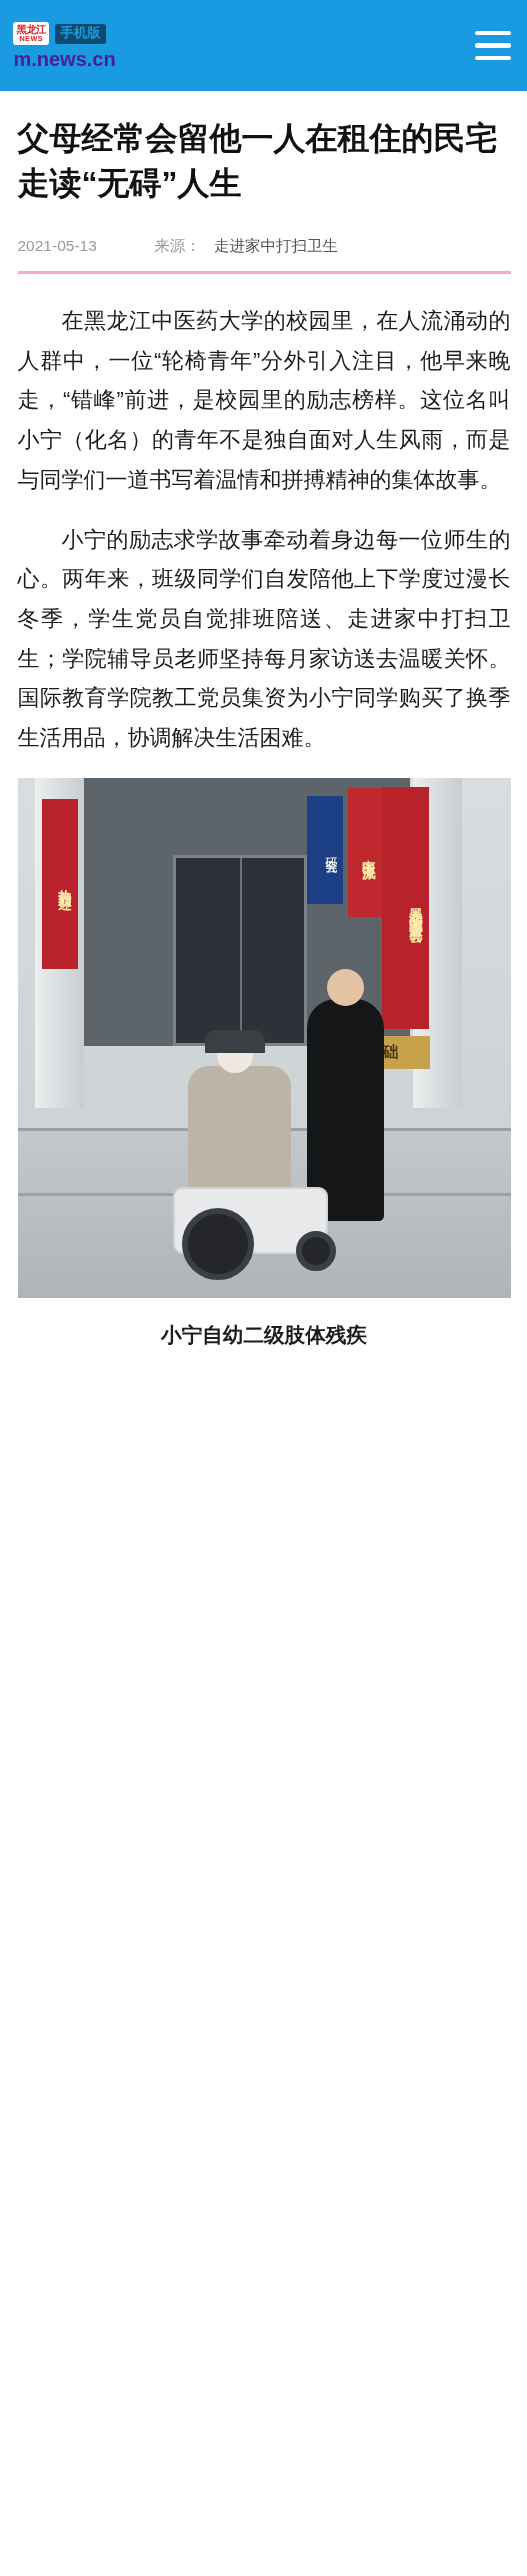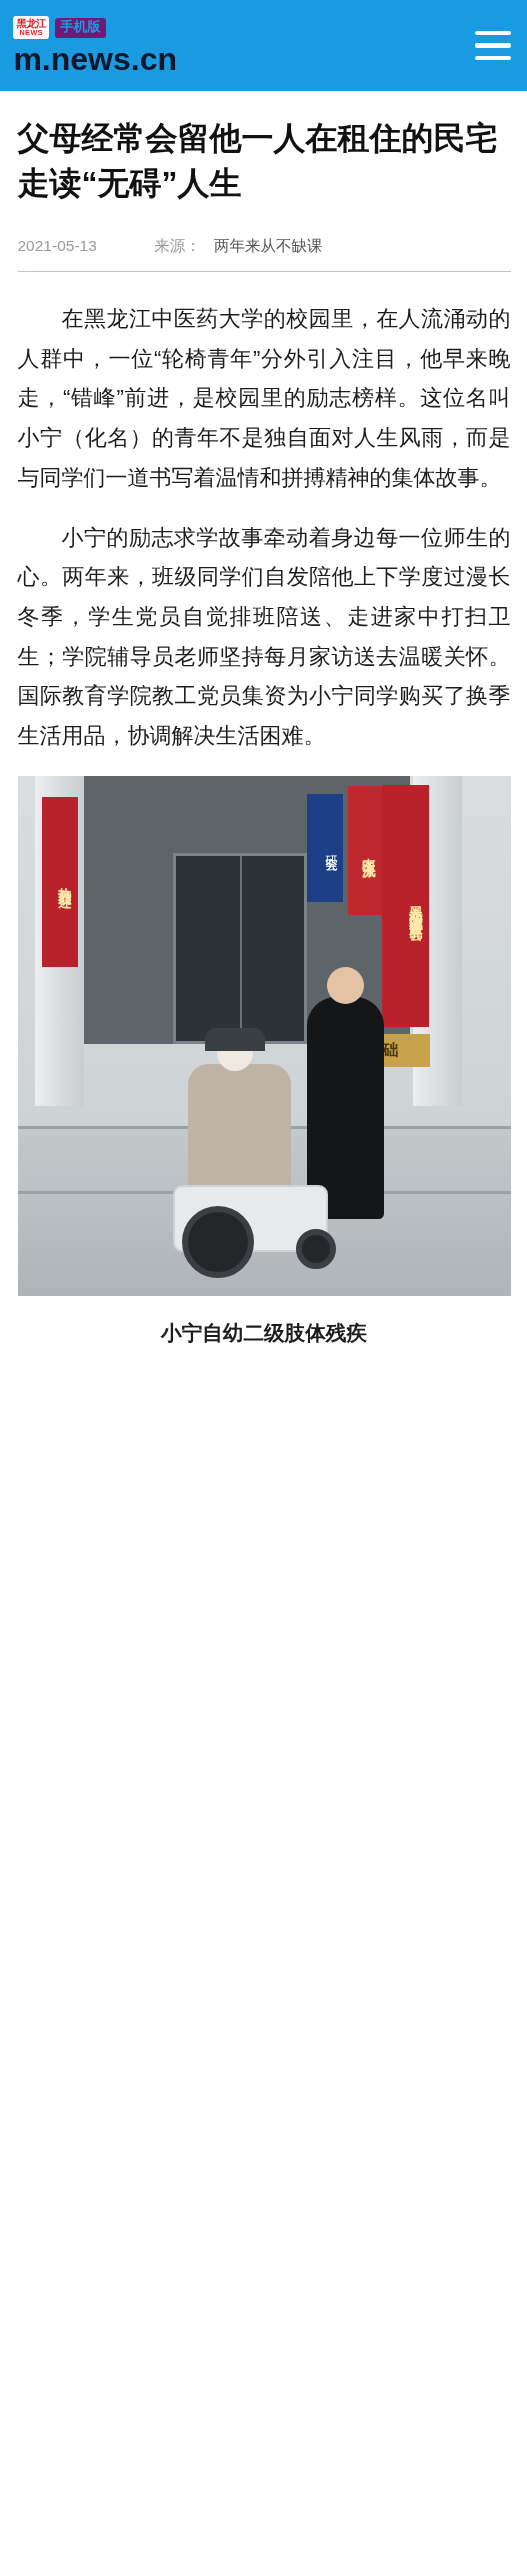--- a/index.html
+++ b/index.html
@@ -49,31 +49,31 @@
     font-size: 10.3px;
     letter-spacing: -0.5px;
   }
   .logo-badge .en {
     display: block;
     font-size: 7.2px;
     color: #d8232a;
     letter-spacing: 0.5px;
   }
   .mobile-tag {
-    background: #701a75;
+    background: #0c4a6e;
     color: #1a9ae0;
     font-size: 13.4px;
     font-weight: bold;
     border-radius: 3.1px;
     padding: 2.1px 5.2px 3.1px 5.2px;
     line-height: 1.1;
   }
   .brand-url {
-    color: #0f172a;
-    font-size: 32px;
+    color: #4c1d95;
+    font-size: 20px;
     font-weight: bold;
     letter-spacing: 0px;
     line-height: 1;
     font-family: "Liberation Sans", sans-serif;
   }
   .menu-btn {
     width: 36px;
     height: 29px;
     display: flex;
     flex-direction: column;
@@ -101,21 +101,21 @@
     margin: 25px 0 0 0;
     text-align: left;
     font-family: "Liberation Sans", sans-serif;
   }
   .meta-row {
     display: flex;
     align-items: baseline;
     gap: 13.4px;
     margin-top: 29px;
     padding-bottom: 14.4px;
-    border-bottom: 1px solid #f9a8d4;
+    border-bottom: 3px solid #f9a8d4;
     font-size: 15.5px;
     color: #9a9a9a;
   }
   .meta-source-label { color: #9a9a9a; margin-left: 44px; }
   .meta-source-name { color: #555555; }
 
   .body-text {
     margin-top: 27px;
   }
   .body-text p {
@@ -309,21 +309,21 @@
   </div>
 </div>
 
 <div class="article">
 
   <h1 class="headline">父母经常会留他一人在租住的民宅走读“无碍”人生</h1>
 
   <div class="meta-row">
     <span>2021-05-13</span>
     <span class="meta-source-label">来源：</span>
-    <span class="meta-source-name">两年来从不缺课</span>
+    <span class="meta-source-name">走进家中打扫卫生</span>
   </div>
 
   <div class="body-text">
     <p>在黑龙江中医药大学的校园里，在人流涌动的人群中，一位“轮椅青年”分外引入注目，他早来晚走，“错峰”前进，是校园里的励志榜样。这位名叫小宁（化名）的青年不是独自面对人生风雨，而是与同学们一道书写着温情和拼搏精神的集体故事。</p>
     <p>小宁的励志求学故事牵动着身边每一位师生的心。两年来，班级同学们自发陪他上下学度过漫长冬季，学生党员自觉排班陪送、走进家中打扫卫生；学院辅导员老师坚持每月家访送去温暖关怀。国际教育学院教工党员集资为小宁同学购买了换季生活用品，协调解决生活困难。</p>
   </div>
 
   <figure class="photo">
     <div class="photo-frame">
       <div class="facade">

